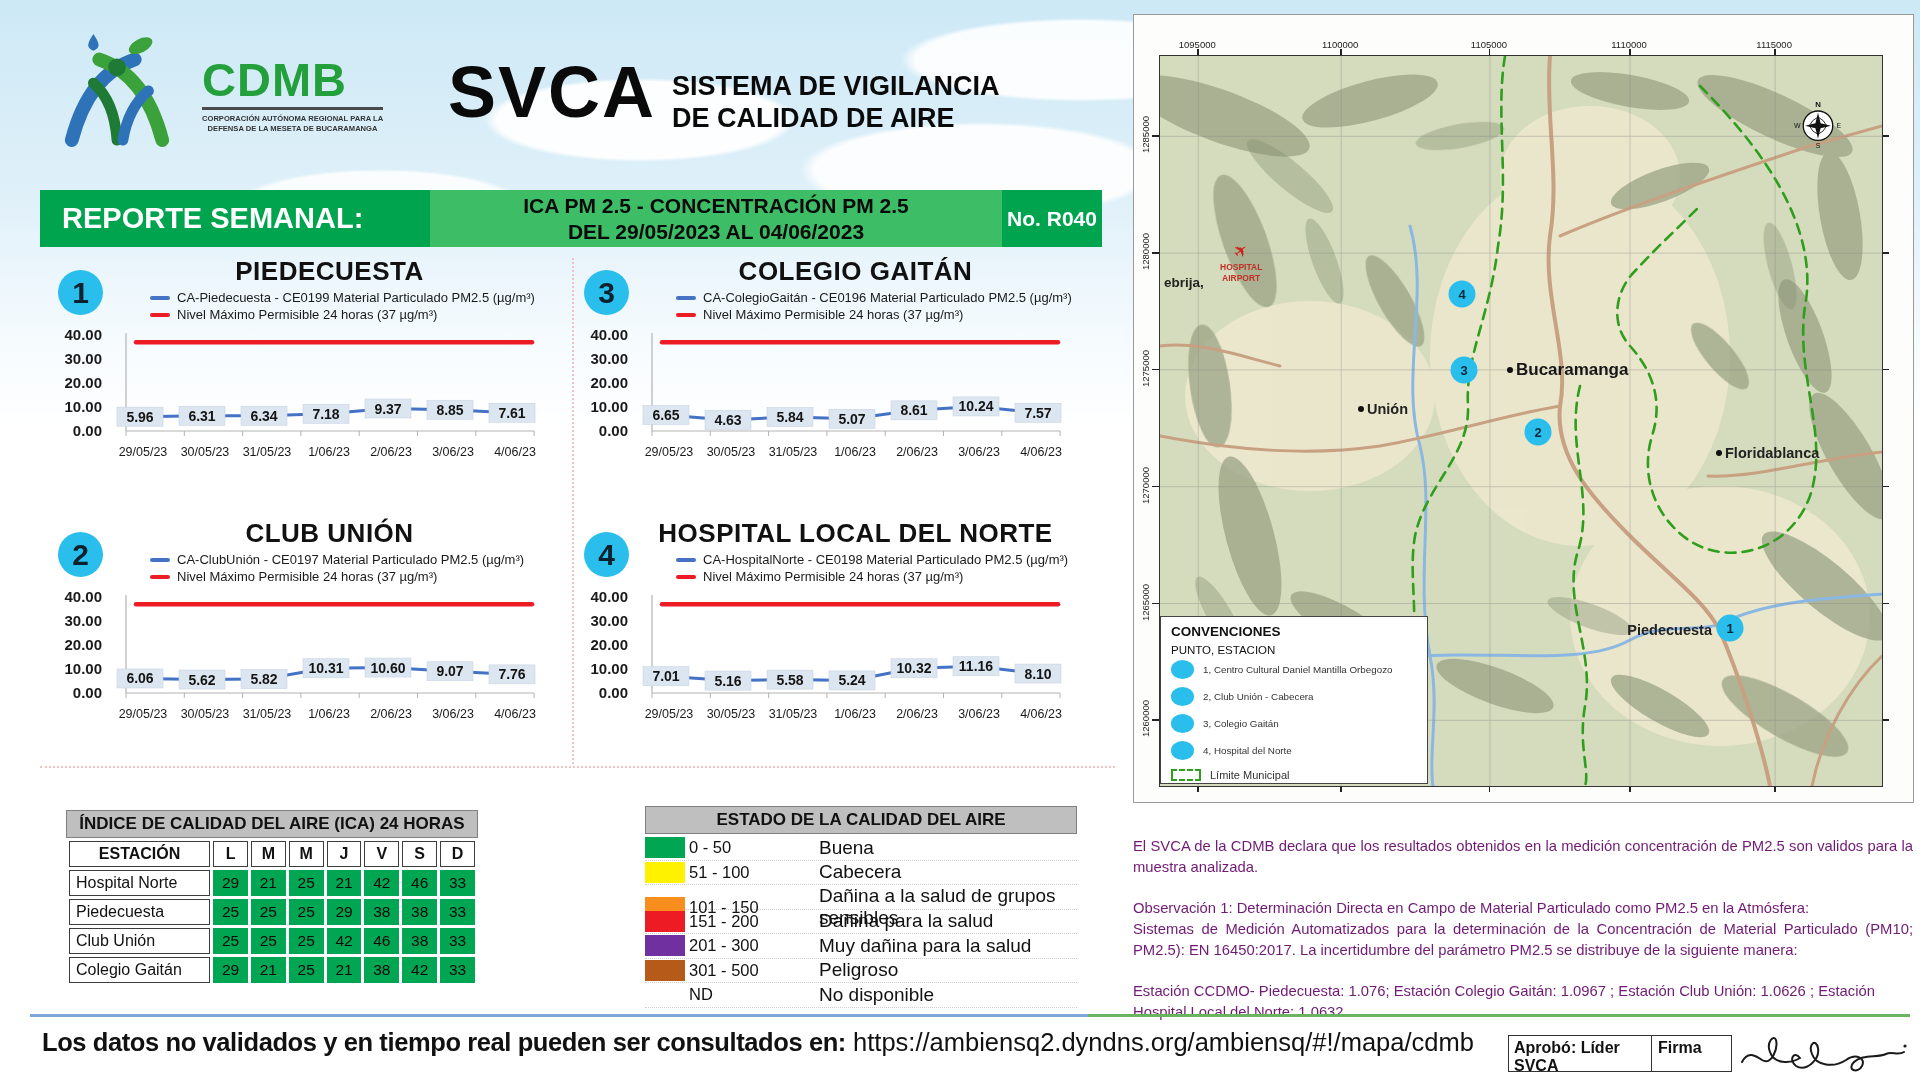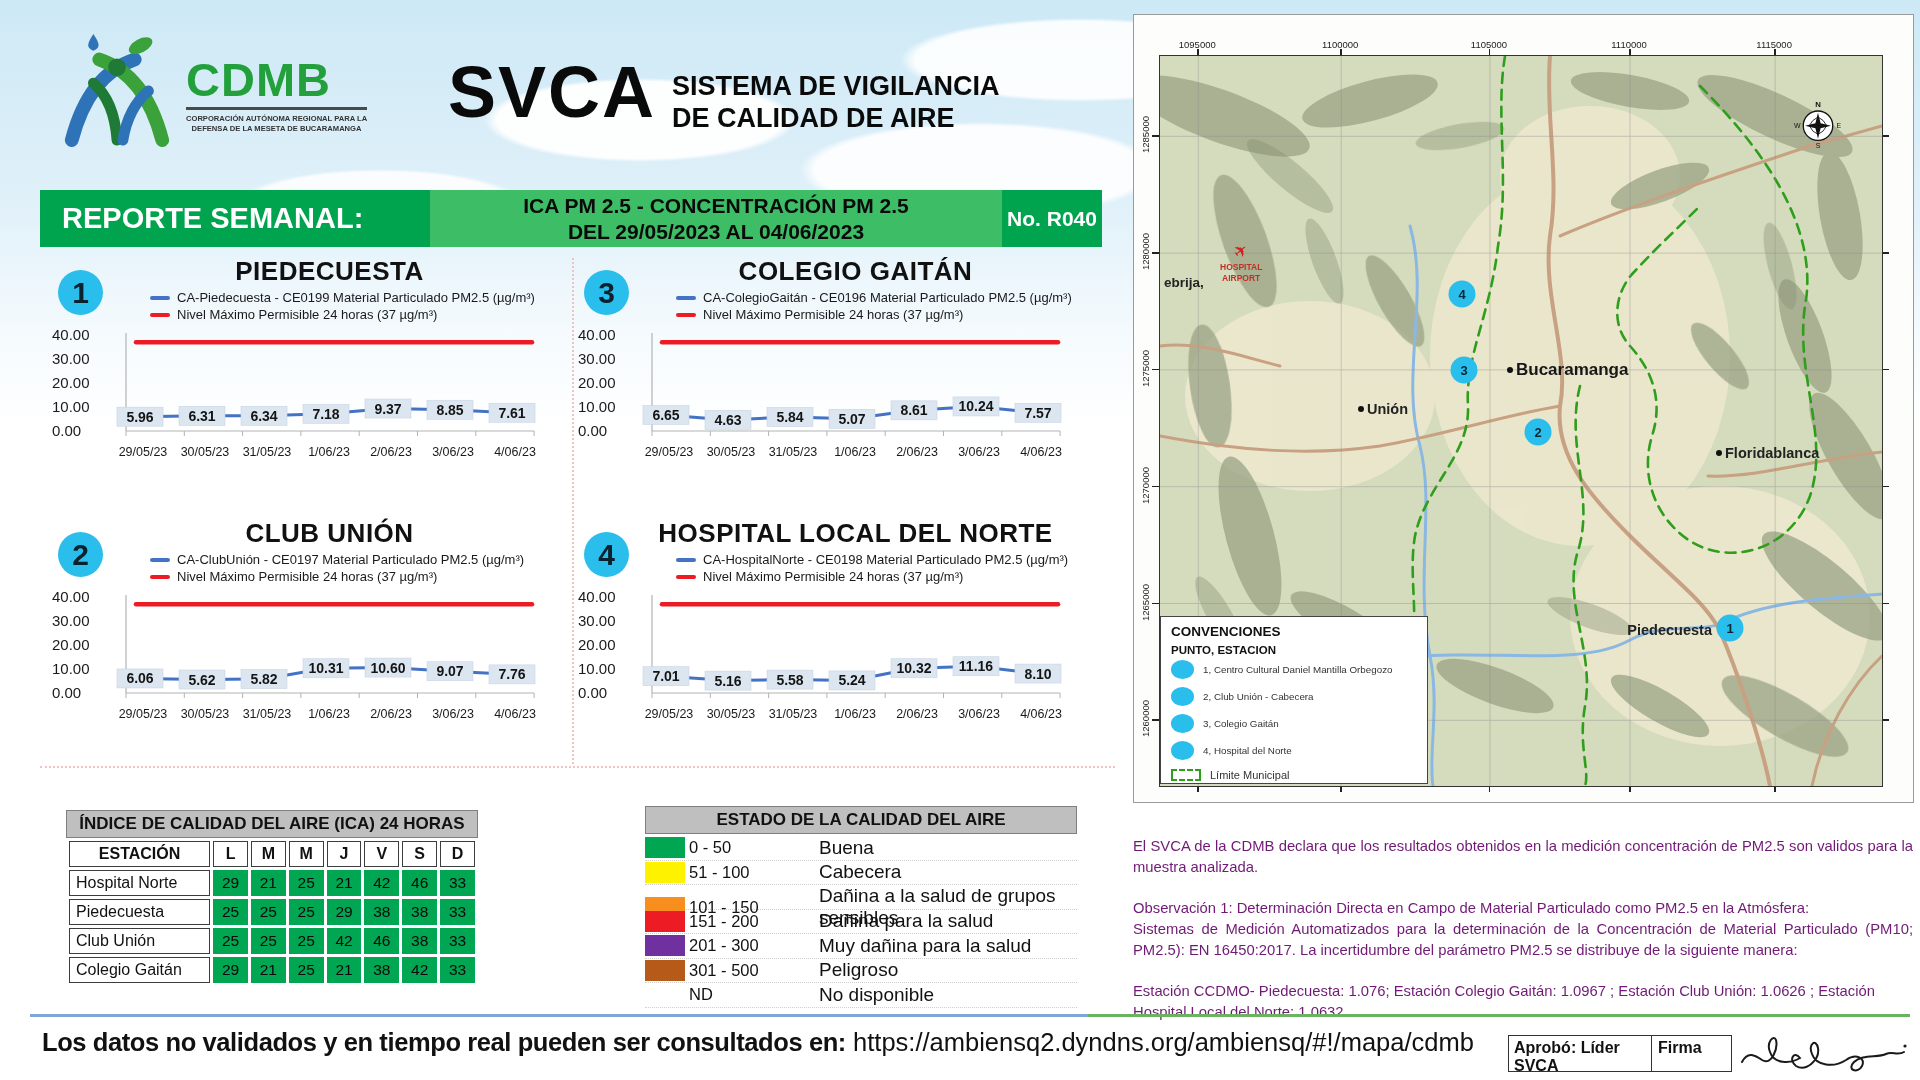--- a/index.html
+++ b/index.html
@@ -9,21 +9,21 @@
     background:
       radial-gradient(ellipse 260px 70px at 640px 120px,rgba(255,255,255,.95) 55%,rgba(255,255,255,0) 60%),
       radial-gradient(ellipse 300px 80px at 980px 170px,rgba(255,255,255,.9) 55%,rgba(255,255,255,0) 60%),
       radial-gradient(ellipse 240px 60px at 380px 205px,rgba(255,255,255,.85) 55%,rgba(255,255,255,0) 60%),
       radial-gradient(ellipse 300px 70px at 1080px 60px,rgba(255,255,255,.9) 55%,rgba(255,255,255,0) 60%),
       linear-gradient(180deg,#cde9f6 0%,#dff0f9 45%,#f6fbfe 80%,#ffffff 100%);}
   .abs{position:absolute;}
   
   .logo{left:58px;top:30px;display:flex;align-items:flex-start;gap:10px;}
   .logo svg{width:118px;height:118px;}
-  .logo-text{margin-top:26px;}
+  .logo-text{margin-top:26px;margin-left:16px;}
   .logo-acronym{font-size:47px;font-weight:bold;color:#23A03C;letter-spacing:1px;line-height:1;
     border-bottom:3px solid #4a4a4a;padding-bottom:4px;}
   .logo-sub{font-size:7.6px;font-weight:bold;color:#333;margin-top:4px;line-height:1.3;text-align:center;}
   .program{left:448px;top:58px;display:flex;align-items:flex-start;}
   .program-acronym{font-size:72px;font-weight:bold;letter-spacing:2px;line-height:.95;color:#0a0a0a;}
   .program-name{font-size:27px;font-weight:bold;margin-left:16px;margin-top:12px;line-height:1.2;color:#0a0a0a;}
   
   .banner{left:40px;top:190px;width:1062px;height:57px;display:flex;}
   .banner-seg1{width:390px;background:var(--brand);color:#fff;font-size:29px;font-weight:bold;
     display:flex;align-items:center;padding-left:22px;box-sizing:border-box;}
@@ -36,21 +36,21 @@
   .sep-h{left:40px;top:766px;width:1075px;height:0;border-top:2px dotted #f0c3c3;}
   .chart{width:515px;height:242px;}
   .chart-badge{position:absolute;left:6px;top:14px;width:45px;height:45px;border-radius:50%;
     display:flex;align-items:center;justify-content:center;font-size:30px;font-weight:bold;color:#09222e;}
   .chart-title{text-align:center;font-size:26px;font-weight:bold;letter-spacing:.5px;margin-left:40px;}
   .chart-legend{margin:3px 0 5px 98px;font-size:13px;color:#1a1a1a;}
   .lg-row{display:flex;align-items:center;margin-bottom:2px;}
   .lg-marker{width:20px;height:4px;border-radius:2px;margin-right:7px;flex:0 0 auto;}
   .plot{position:relative;display:flex;}
   .yticks{position:relative;width:58px;font-size:15px;color:#1a1a1a;}
-  .yticks span{position:absolute;right:8px;width:50px;}
+  .yticks span{position:absolute;right:8px;width:50px;text-align:right;font-weight:bold;}
   .plot-svg{width:432px;height:118px;}
   .xlabels{display:flex;margin-left:60px;font-size:12.5px;color:#1a1a1a;}
   .xlabels span{width:62px;text-align:center;}
   
   .ica{left:66px;top:810px;width:412px;}
   .tbl-title{background:var(--hdrgray);border:1px solid #7f7f7f;font-weight:bold;font-size:17px;
     text-align:center;padding:3px 0;}
   .ica table{border-collapse:separate;border-spacing:3px;width:100%;margin-top:0;}
   .ica th{border:1px solid #3d3d3d;background:#fff;font-size:16px;font-weight:bold;padding:3px 2px;}
   .ica td.station{border:1px solid #3d3d3d;background:#fff;font-size:16px;padding:3px 6px;text-align:left;}
@@ -75,21 +75,21 @@
   .place{position:absolute;transform:translate(0,-50%);white-space:nowrap;display:flex;align-items:center;gap:3px;}
   .place .dot{width:6px;height:6px;border-radius:50%;background:#111;}
   .place.lg{font-size:17px;font-weight:bold;color:#161616;}
   .place.md{font-size:14.5px;font-weight:bold;color:#222;}
   .place.sm{font-size:13.5px;font-weight:bold;color:#222;}
   .place.airport{color:#c03027;font-size:8.5px;font-weight:bold;text-align:center;display:block;line-height:1.25;}
   .plane{font-size:17px;color:#d1201a;transform:rotate(-40deg);display:inline-block;}
   .map-legend{position:absolute;left:0px;top:560px;width:268px;height:168px;background:#fff;
     border:1.5px solid #444;box-sizing:border-box;padding:7px 0 0 10px;}
   .map-legend .lg-title{font-size:13.5px;font-weight:bold;color:#111;}
-  .map-legend .lg-sub{font-size:11.5px;font-weight:bold;color:#111;margin-top:5px;}
+  .map-legend .lg-sub{font-size:11.5px;font-weight:normal;color:#111;margin-top:5px;}
   .conv-item{display:flex;align-items:center;gap:9px;height:27px;}
   .conv-dot{width:23px;height:19px;border-radius:50%;flex:0 0 auto;}
   .conv-text{font-size:9.8px;color:#333;}
   .conv-bound{display:flex;align-items:center;gap:9px;height:22px;}
   .bound-swatch{width:30px;height:12px;border:2px dashed #2f9e1d;background:#fff;box-sizing:border-box;}
   .bound-text{font-size:11px;color:#333;}
   .compass{position:absolute;left:632px;top:42px;width:52px;height:52px;}
   
   .decl{left:1133px;top:836px;width:780px;font-size:14.8px;line-height:1.42;color:#701a75;}
   .decl p{margin:0 0 0 0;}

